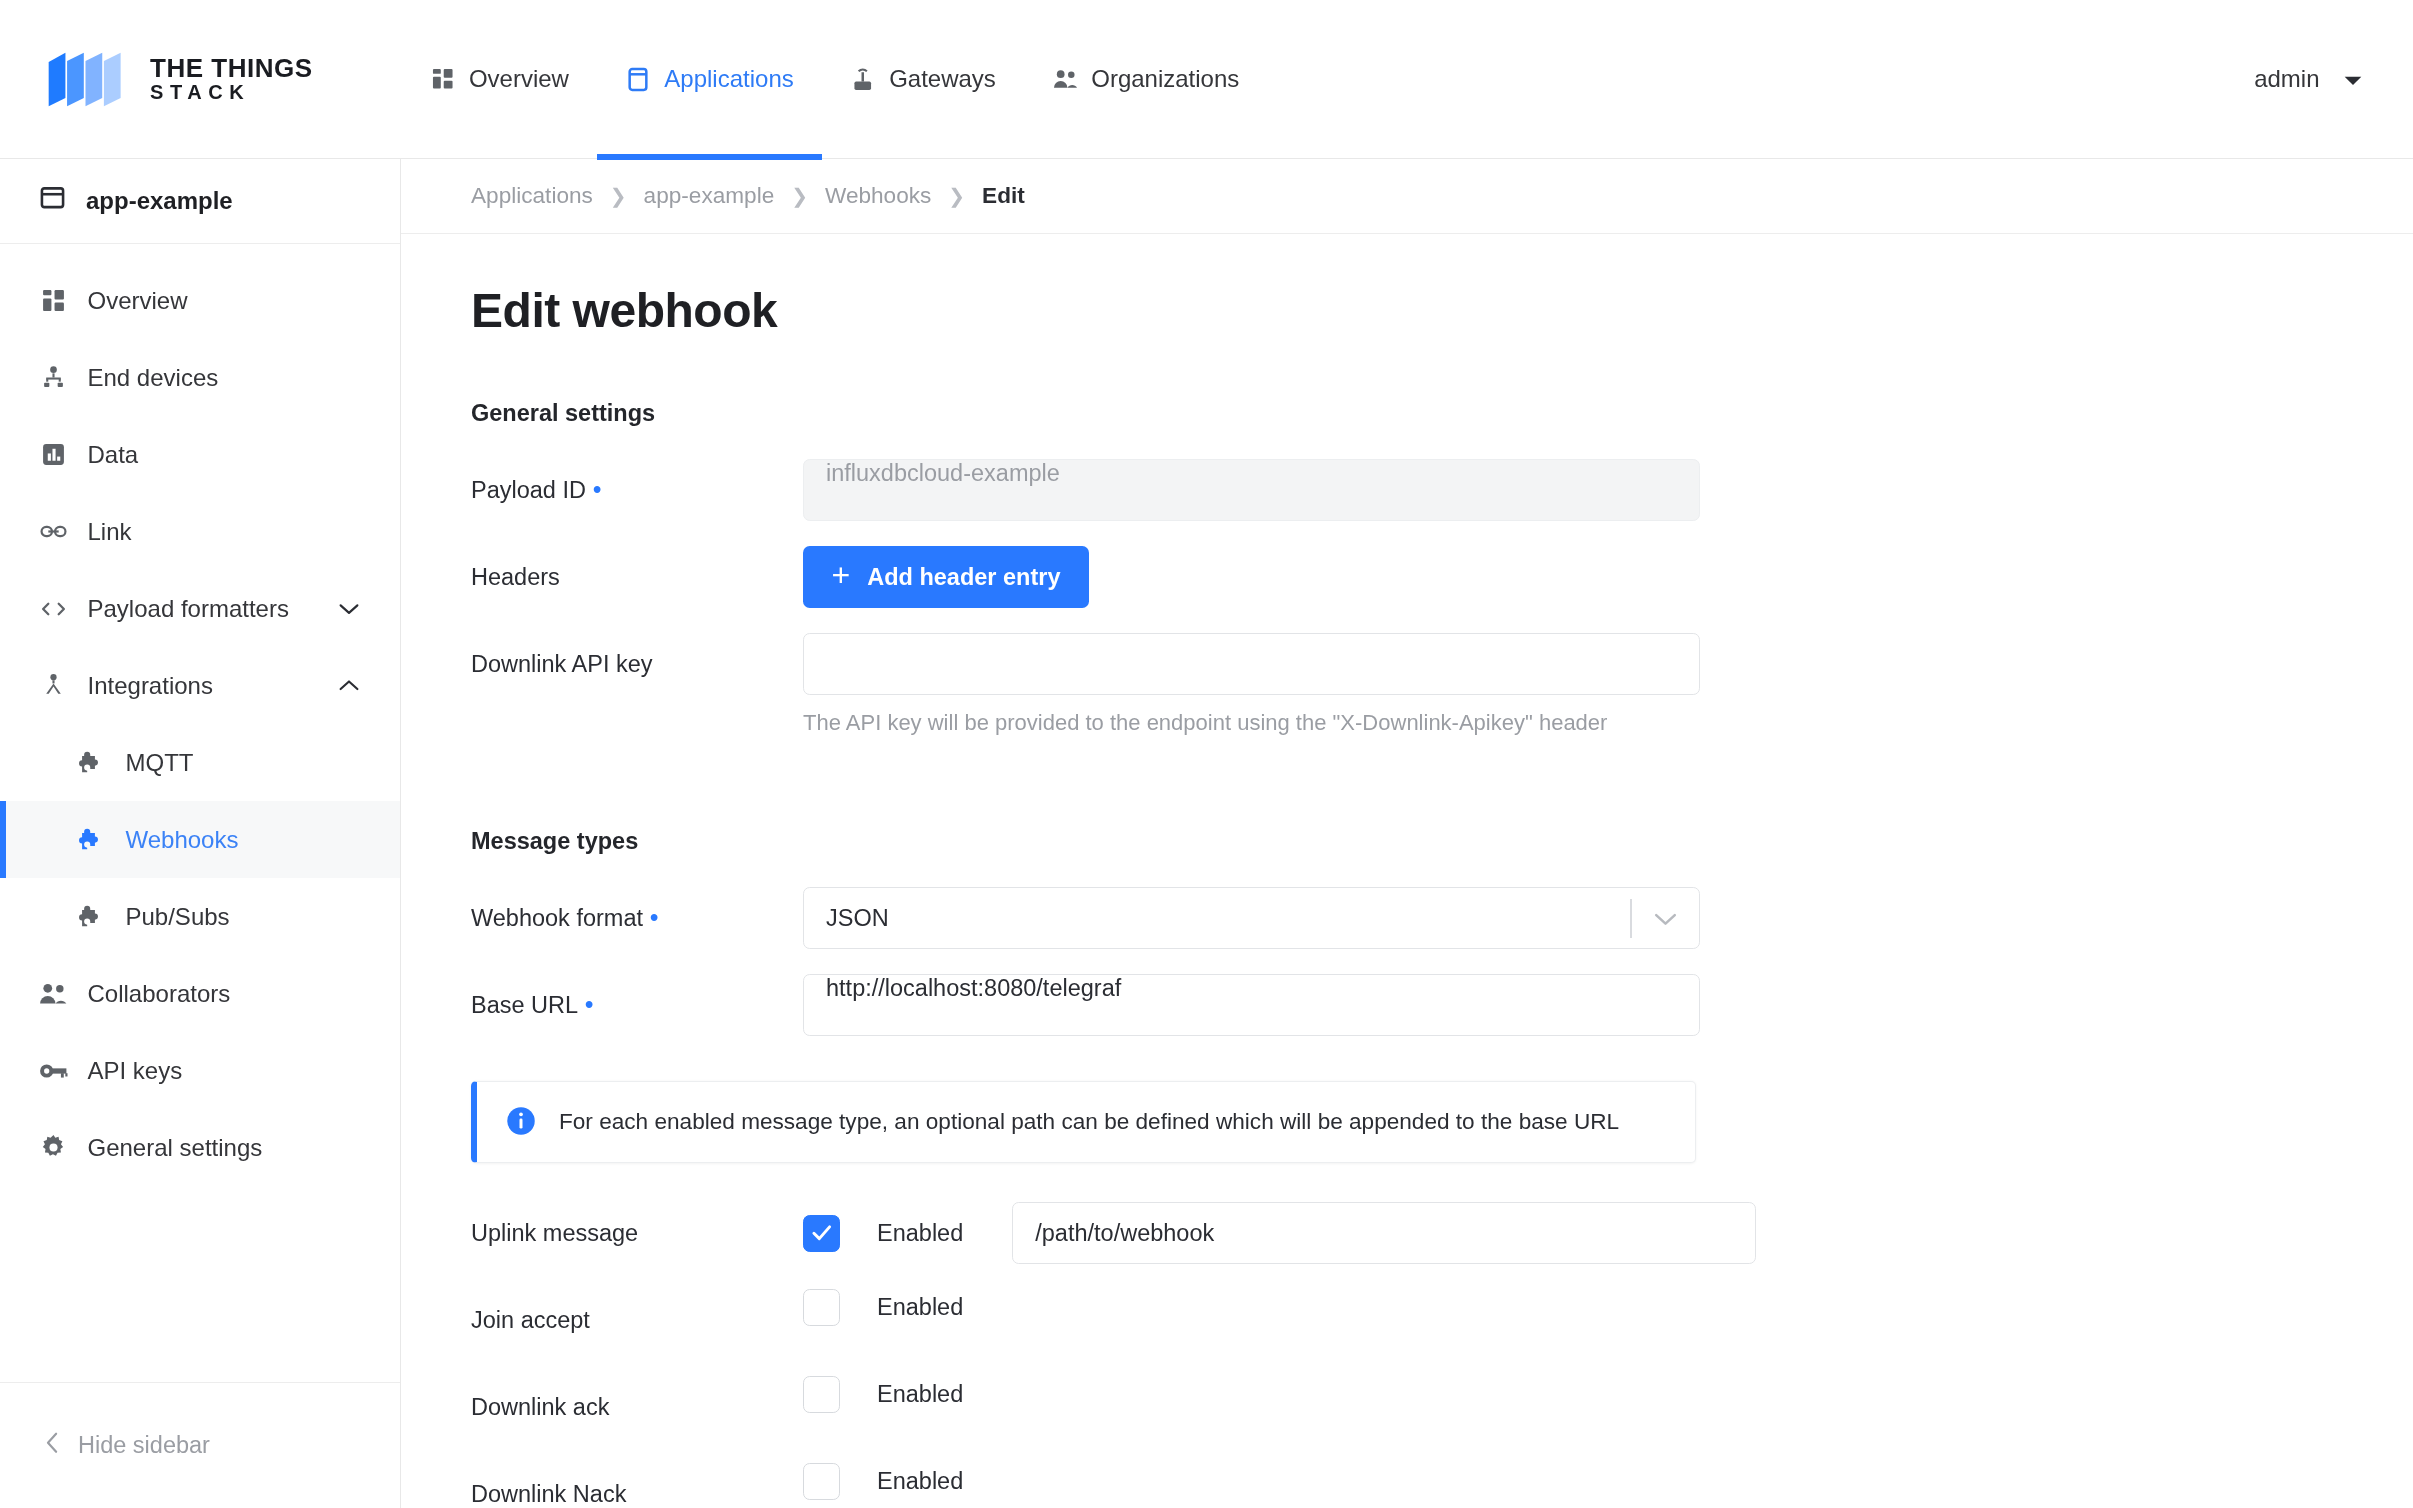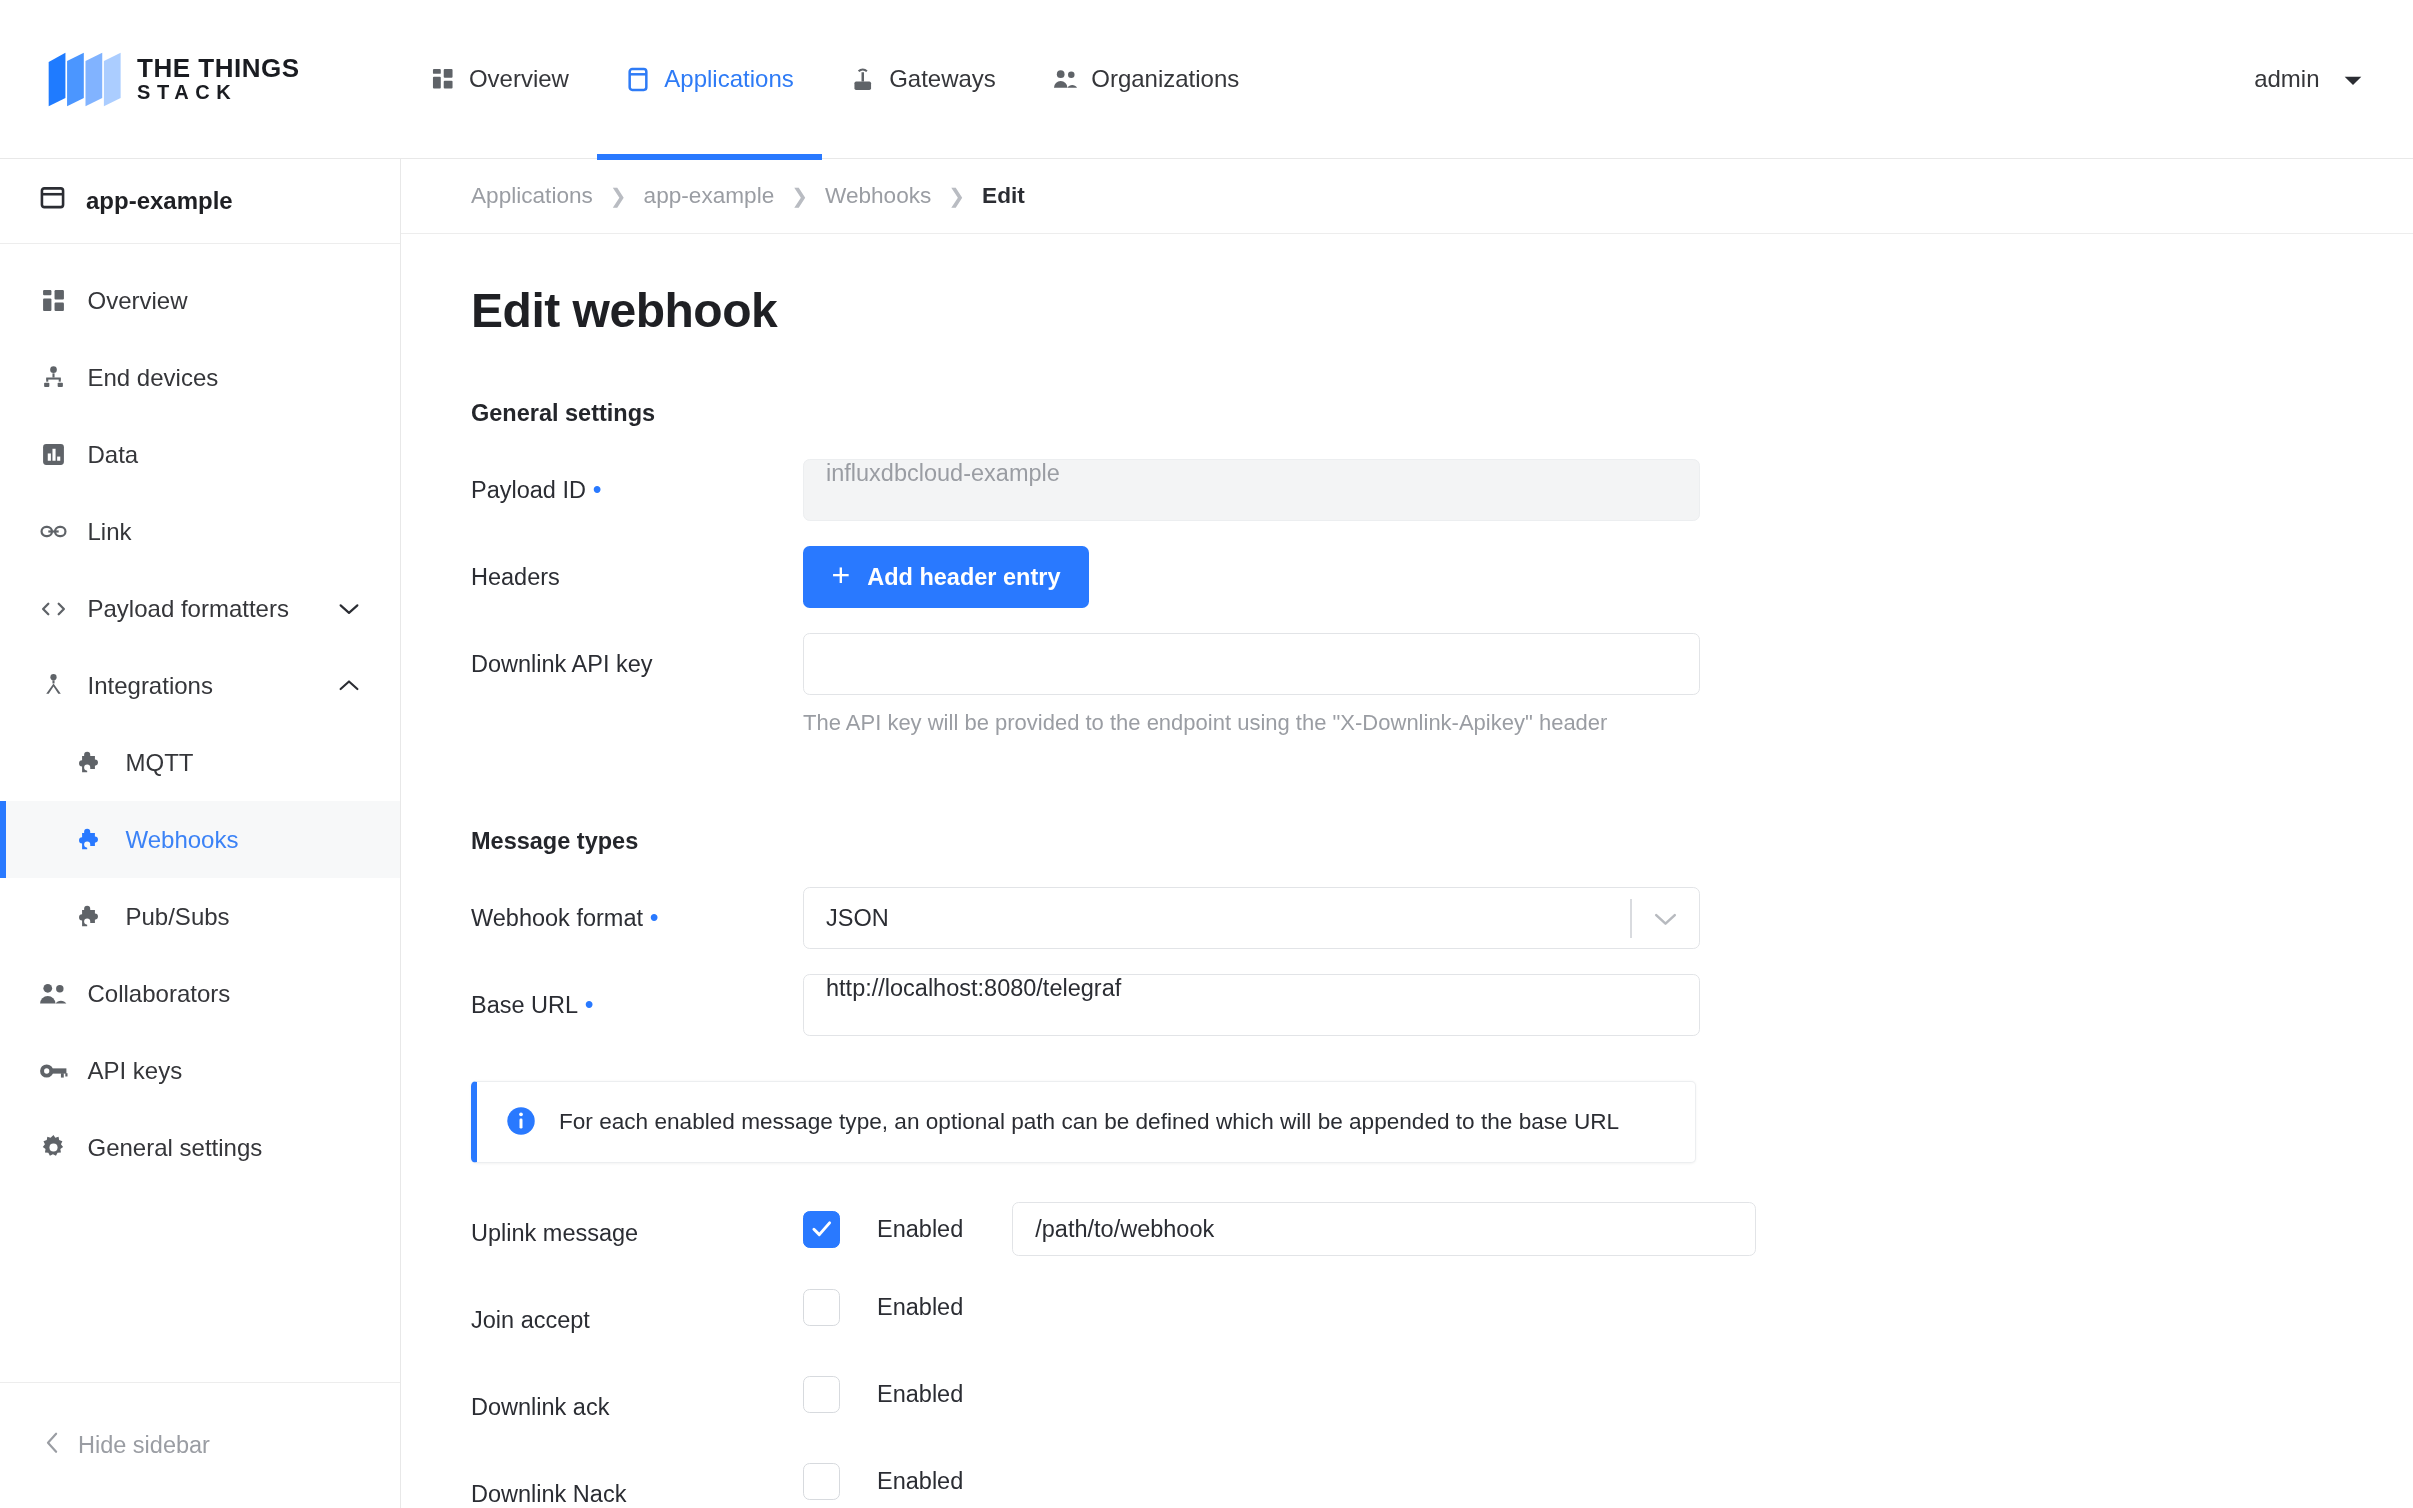--- a/index.html
+++ b/index.html
@@ -16,21 +16,21 @@
   
   .header {
     height: 159px;
     background: #ffffff;
     display: flex;
     align-items: center;
     padding: 0 47px 0 47px;
     position: relative;
     border-bottom: 1.7px solid #e8e8e8;
   }
-  .logo-wrap { display: flex; align-items: center; gap: 8px; width: 355px; flex: 0 0 auto; }
+  .logo-wrap { display: flex; align-items: center; gap: 21px; width: 355px; flex: 0 0 auto; }
   .logo-mark { display: block; }
   .logo-text {
     font-weight: bold;
     line-height: 1.06;
     letter-spacing: 0.06em;
     color: #1a1c21;
   }
   .logo-line1 { font-size: 26px; letter-spacing: 0.02em; }
   .logo-line2 { font-size: 20px; letter-spacing: 0.33em; }
 
@@ -269,21 +269,21 @@
     border-radius: 6.7px;
     background: #ffffff;
     flex: 0 0 auto;
     display: flex; align-items: center; justify-content: center;
     cursor: pointer;
   }
   .cb-box.checked { background: #2979ff; border-color: #2979ff; }
   .cb-label { font-size: 23.5px; color: #2b2d33; margin-left: 25px; white-space: nowrap; }
   .cb-input {
     width: 744px;
-    height: 54px;
+    height: 62px;
     border: 1.7px solid #e2e4e7;
     border-radius: 6.7px;
     background: #ffffff;
     font-size: 23.5px;
     padding: 3px 22px;
     display: flex; align-items: center;
     margin-left: 37px;
   }
 </style>
 </head>

